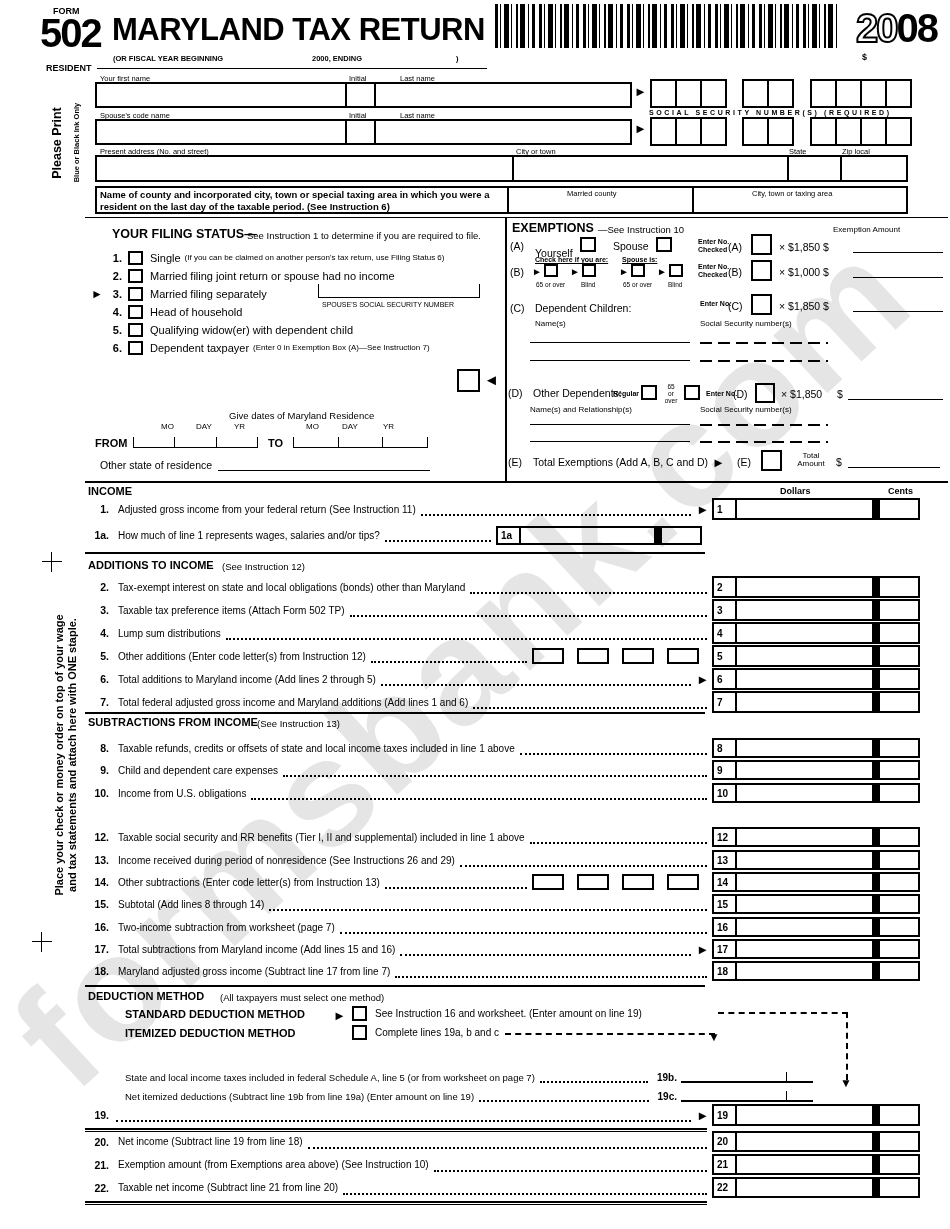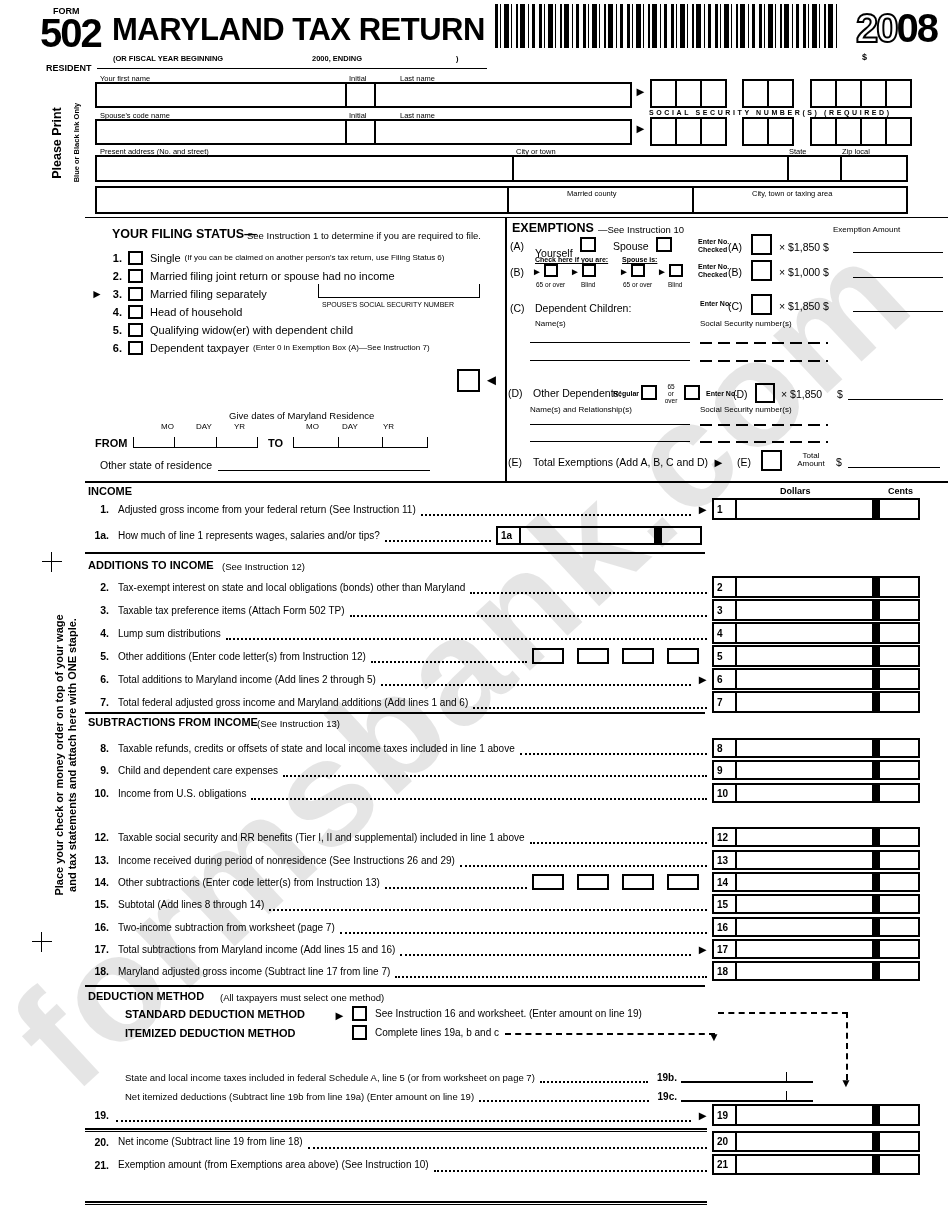--- a/index.html
+++ b/index.html
@@ -143,20 +143,21 @@
   <div class="field" style="left:95px;top:155px;width:813px;height:27px">
     <i style="left:415px"></i>
     <i style="left:690px"></i>
     <i style="left:743px"></i>
   </div>
 
   <div class="field" style="left:95px;top:186px;width:813px;height:28px">
     <i style="left:410px"></i>
     <i style="left:595px"></i>
   </div>
+  <div class="abs b t95" style="left:100px;top:189px;width:400px;line-height:11.5px">Name of county and incorporated city, town or special taxing area in which you were a resident on the last day of the taxable period. (See Instruction 6)</div>
   <span class="abs t75" style="left:567px;top:189px">Married county</span>
   <span class="abs t75" style="left:752px;top:189px">City, town or taxing area</span>
 
   <div class="thinrule" style="left:85px;top:217px;width:863px"></div>
   <div class="vrule" style="left:505px;top:217px;height:266px"></div>
 
   <span class="abs b t12" style="left:112px;top:227px">YOUR FILING STATUS—</span>
   <span class="abs t95" style="left:247px;top:230px">See Instruction 1 to determine if you are required to file.</span>
 
   <div class="fsrow" style="top:249px">
@@ -586,15 +587,26 @@
     <span class="lno">21.</span>
     <span class="ltext">Exemption amount (from Exemptions area above) (See Instruction 10)</span>
     <span class="leader"></span>
     <div class="amt">
         <span class="amt-no">21</span>
         <span class="amt-dollars"></span>
         <span class="amt-bar"></span>
         <span class="amt-cents"></span>
       </div>
   </div>
+  <div class="fline" style="top:1177px;height:21px">
+    <span class="lno">22.</span>
+    <span class="ltext">Taxable net income (Subtract line 21 from line 20)</span>
+    <span class="leader"></span>
+    <div class="amt">
+        <span class="amt-no">22</span>
+        <span class="amt-dollars"></span>
+        <span class="amt-bar"></span>
+        <span class="amt-cents"></span>
+      </div>
+  </div>
   <div class="dblrule" style="left:85px;top:1201px;width:622px"></div>
 
 </div>
 
 </body></html>

